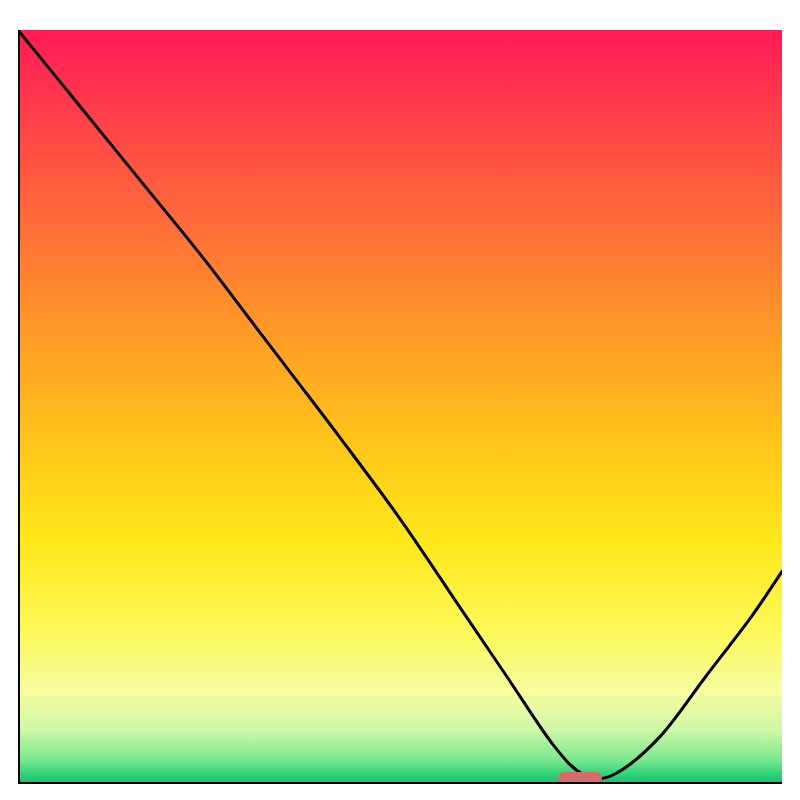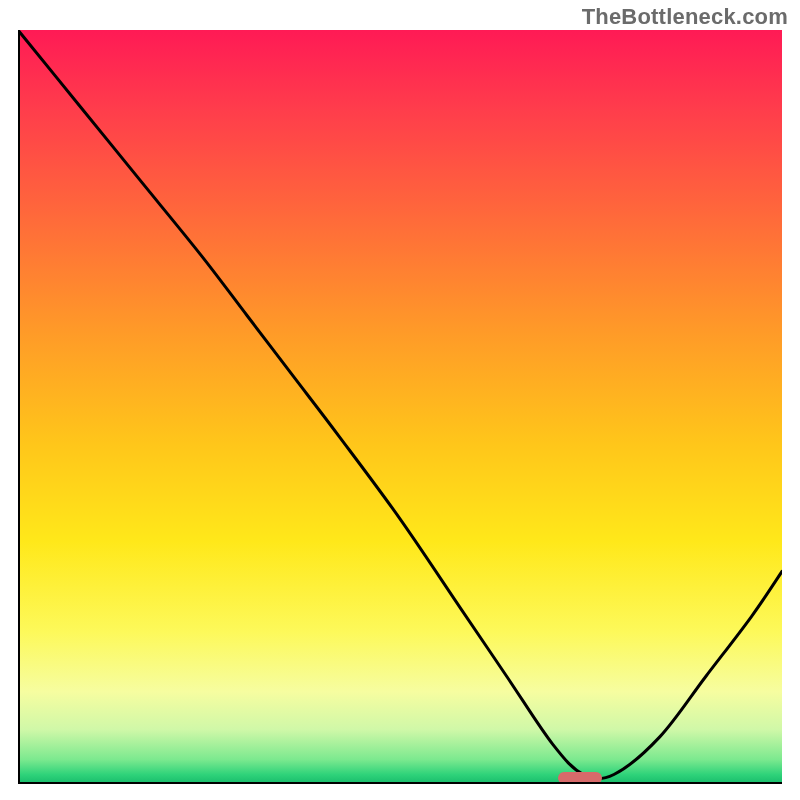--- a/index.html
+++ b/index.html
@@ -85,21 +85,20 @@
     height: 12px;
     border-radius: 6px;
     transform: translate(-50%, -50%);
   }
 </style>
 </head>
 <body>
 
 <div class="chart-outer">
 
-  <div class="watermark">TheBottleneck.com</div>
 
   <div class="plot-area">
     <div class="gradient-bg"></div>
     <svg id="curve-svg" class="line-svg" viewBox="0 0 764 752" preserveAspectRatio="none">
         <path d="M 0.00 0.00 C 10.19 12.53, 40.75 50.13, 61.12 75.20 C 81.49 100.27, 101.87 125.33, 122.24 150.40 C 142.61 175.47, 165.53 203.04, 183.36 225.60 C 201.19 248.16, 213.92 265.71, 229.20 285.76 C 244.48 305.81, 259.76 325.87, 275.04 345.92 C 290.32 365.97, 303.05 382.27, 320.88 406.08 C 338.71 429.89, 361.63 459.97, 382.00 488.80 C 402.37 517.63, 425.29 552.72, 443.12 579.04 C 460.95 605.36, 473.68 624.16, 488.96 646.72 C 504.24 669.28, 522.07 698.11, 534.80 714.40 C 547.53 730.69, 555.17 739.47, 565.36 744.48 C 575.55 749.49, 583.19 750.75, 595.92 744.48 C 608.65 738.21, 626.48 723.17, 641.76 706.88 C 657.04 690.59, 672.32 666.77, 687.60 646.72 C 702.88 626.67, 720.71 604.11, 733.44 586.56 C 746.17 569.01, 758.91 548.96, 764.00 541.44" fill="none" stroke="#000000" stroke-width="3" stroke-linecap="round"></path>
       </svg>
     <div id="highlight-marker" class="marker" style="left: 561.54px; top: 748px; background: rgb(216, 106, 106);"></div>
   </div>
 
   <div class="axis-left"></div>

